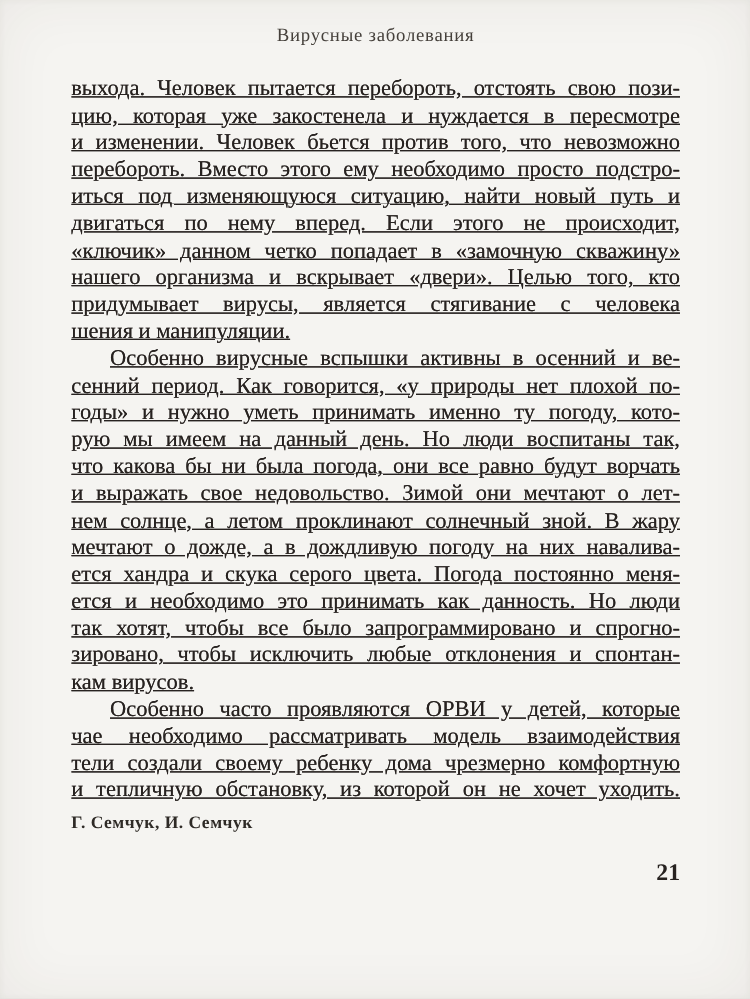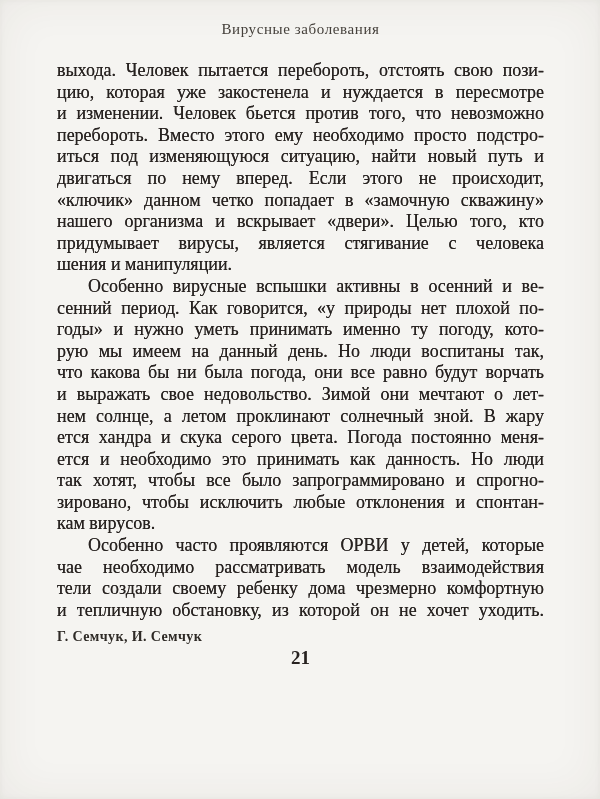--- a/index.html
+++ b/index.html
@@ -31,20 +31,21 @@
     line-height:19px;
     letter-spacing:0.6px;
     color:var(--header-ink);
   }
   .body-text{
     margin-top:21px;
     font-size:18px;
     line-height:21.6px;
     color:var(--ink);
     text-shadow:0 0 0.45px rgba(39,34,32,0.85);
+    text-decoration:underline;
   }
   .line{
     text-align:justify;
     text-align-last:justify;
     overflow:hidden;
     white-space:nowrap;
   }
   .line.last{
     text-align-last:left;
   }
@@ -57,22 +58,22 @@
   .footer-authors{
     margin-top:7px;
     text-align:left;
     font-size:14px;
     line-height:18px;
     font-weight:bold;
     letter-spacing:0.4px;
     color:var(--footer-ink);
   }
   .page-number{
-    margin-top:0;
-    text-align:center;
+    margin-top:19px;
+    text-align:right;
     font-size:19px;
     line-height:24px;
     font-weight:bold;
     color:var(--ink);
   }
 </style>
 </head>
 <body>
 
 <div class="page">
@@ -89,20 +90,21 @@
       <div class="line">нашего организма и вскрывает «двери». Целью того, кто</div>
       <div class="line">придумывает вирусы, является стягивание с человека</div>
       <div class="line last">шения и манипуляции.</div>
       <div class="line indent">Особенно вирусные вспышки активны в осенний и ве-</div>
       <div class="line">сенний период. Как говорится, «у природы нет плохой по-</div>
       <div class="line">годы» и нужно уметь принимать именно ту погоду, кото-</div>
       <div class="line">рую мы имеем на данный день. Но люди воспитаны так,</div>
       <div class="line">что какова бы ни была погода, они все равно будут ворчать</div>
       <div class="line">и выражать свое недовольство. Зимой они мечтают о лет-</div>
       <div class="line">нем солнце, а летом проклинают солнечный зной. В жару</div>
+      <div class="line">мечтают о дожде, а в дождливую погоду на них навалива-</div>
       <div class="line">ется хандра и скука серого цвета. Погода постоянно меня-</div>
       <div class="line">ется и необходимо это принимать как данность. Но люди</div>
       <div class="line">так хотят, чтобы все было запрограммировано и спрогно-</div>
       <div class="line">зировано, чтобы исключить любые отклонения и спонтан-</div>
       <div class="line last">кам вирусов.</div>
       <div class="line indent">Особенно часто проявляются ОРВИ у детей, которые</div>
       <div class="line">чае необходимо рассматривать модель взаимодействия</div>
       <div class="line">тели создали своему ребенку дома чрезмерно комфортную</div>
       <div class="line last fill">и тепличную обстановку, из которой он не хочет уходить.</div>
     </div>

